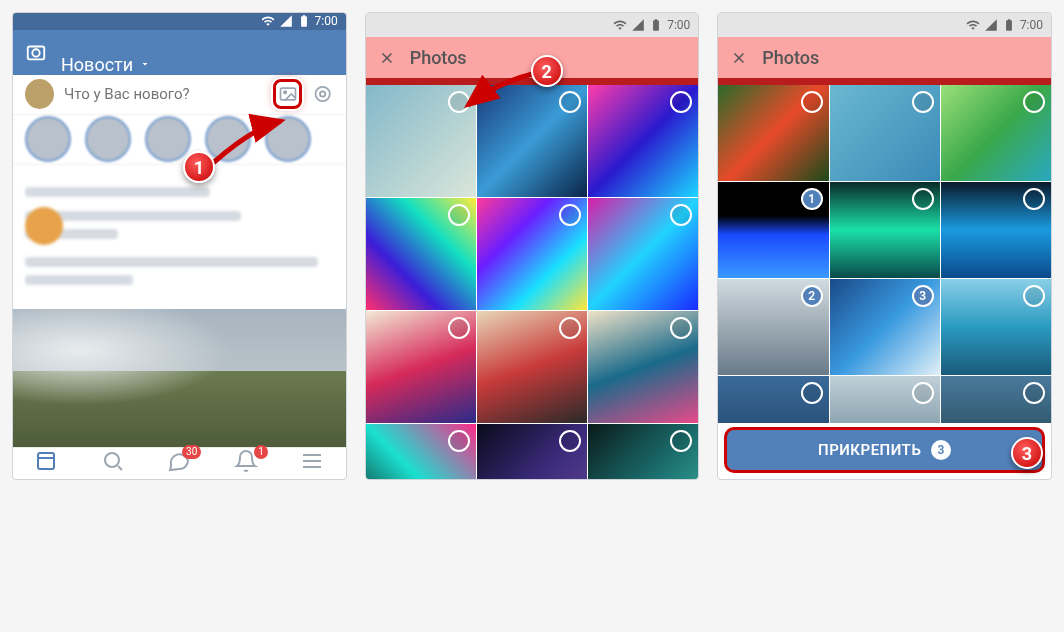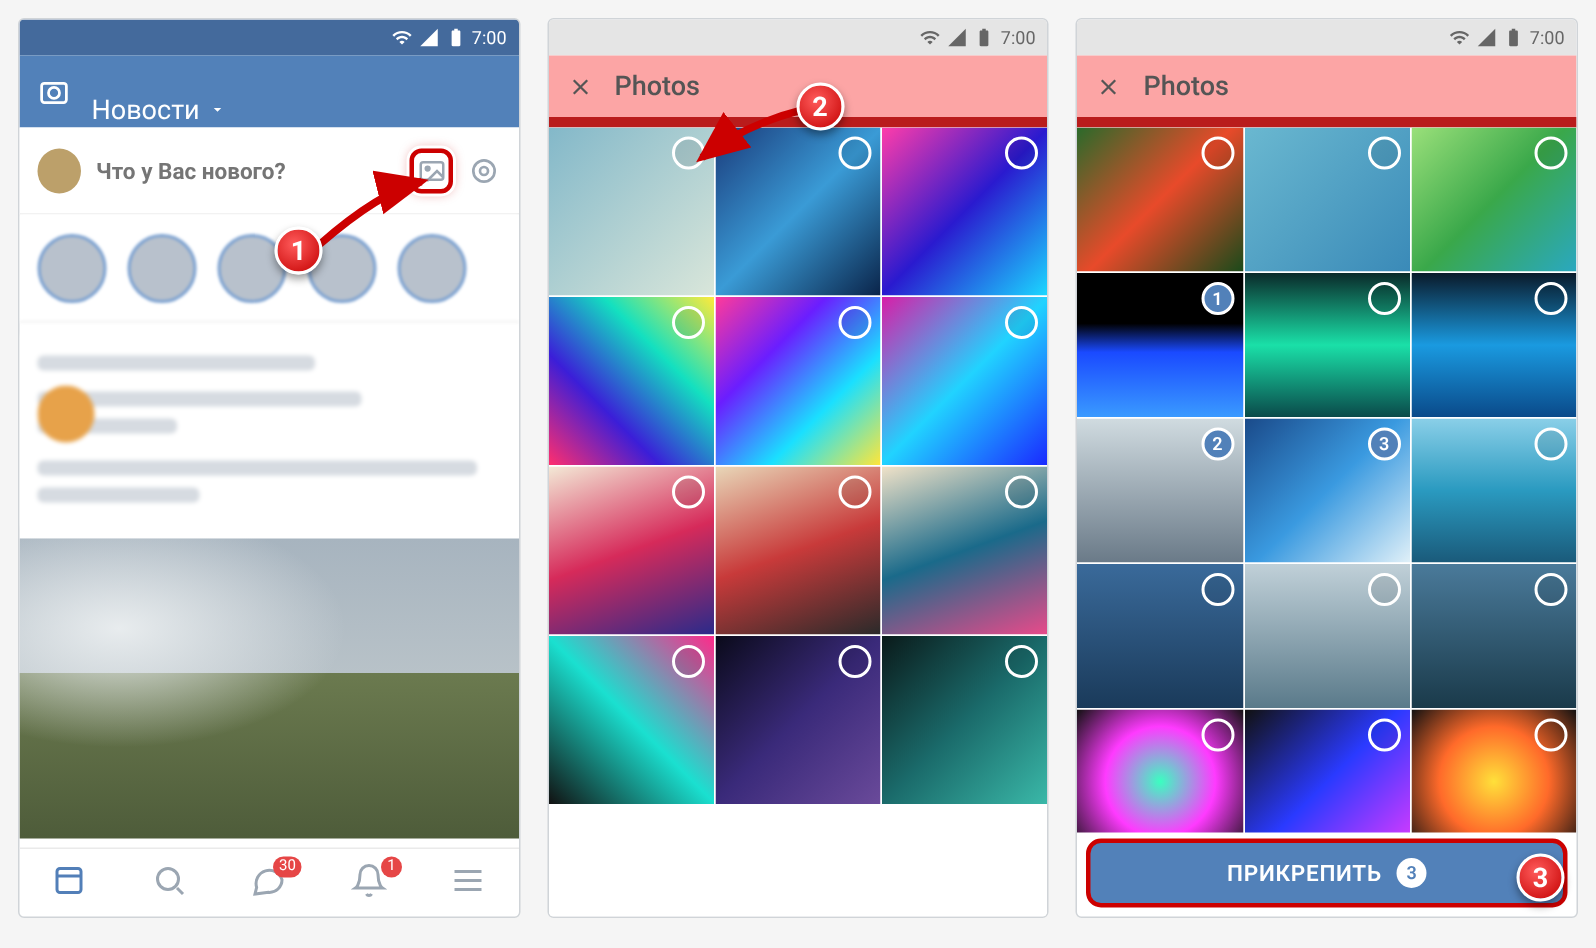--- a/index.html
+++ b/index.html
@@ -1,26 +1,26 @@
 <!DOCTYPE html>
 <html><head>
 <meta charset="utf-8">
 <style>
   *{box-sizing:border-box;margin:0;padding:0;font-family:-apple-system,Roboto,Arial,sans-serif;}
   body{background:#f5f5f5;display:flex;gap:18px;padding:12px;justify-content:center;}
-  .phone{width:338px;height:600px;border:1px solid #d0d4d8;border-radius:4px;background:#fff;position:relative;overflow:hidden;display:flex;flex-direction:column;}
+  .phone{width:338px;height:468px;border:1px solid #d0d4d8;border-radius:4px;background:#fff;position:relative;overflow:hidden;display:flex;flex-direction:column;}
   .statusbar{height:24px;background:#446a9c;color:#fff;display:flex;justify-content:flex-end;align-items:center;gap:4px;padding:0 8px;font-size:12px;}
   .statusbar.light{background:#e5e5e5;color:#666;}
   .statusbar svg{width:14px;height:14px;}
   .appbar{height:48px;background:#5281b9;color:#fff;display:flex;align-items:center;padding:0 12px;gap:14px;font-size:18px;}
   .appbar.white{background:#fca5a5;color:#555;border-bottom:7px solid #b91c1c;}
   .appbar .title{display:flex;align-items:center;gap:6px;margin-top:24px;}
   .composer{height:58px;background:#fff;display:flex;align-items:center;padding:0 12px;gap:10px;border-bottom:1px solid #eee;position:relative;}
   .avatar{width:30px;height:30px;border-radius:50%;background:#bca06a;}
-  .composer input{flex:1;border:none;font-size:15px;color:#15803d;outline:none;font-weight:bold;}
+  .composer input{flex:1;border:none;font-size:15px;color:#15803d;outline:none;}
   .photo-btn{width:30px;height:30px;border:3px solid #c00;border-radius:8px;display:flex;align-items:center;justify-content:center;color:#9ba6b2;box-shadow:0 0 0 2px #fff,0 0 8px rgba(200,0,0,.4);} 
   .live-ic{width:22px;height:22px;color:#9ba6b2;}
   .stories{height:72px;background:#fff;display:flex;align-items:center;gap:14px;padding:0 12px;filter:blur(1.2px);border-bottom:1px solid #eee;}
   .story{width:46px;height:46px;border-radius:50%;background:#b8c1cc;border:2px solid #7aa0d0;}
   .feed{padding:14px 12px 8px;background:#fff;margin-top:8px;filter:blur(1.4px);}
   .feed .line{height:10px;background:#d6dbe1;border-radius:4px;margin-bottom:8px;}
   .feed .line.sm{width:60%;}
   .feed .av2{width:38px;height:38px;border-radius:50%;background:#e7a24a;float:left;margin-right:10px;}
   .landscape{height:200px;background:linear-gradient(to bottom,#a7b4bf 0%,#b8c2c8 45%,#6b7a4f 45%,#4e5c3a 100%);position:relative;margin-top:8px;}
   .landscape::after{content:"";position:absolute;inset:0;background:radial-gradient(ellipse at 20% 30%,#e8ecee 0%,transparent 40%);} 

